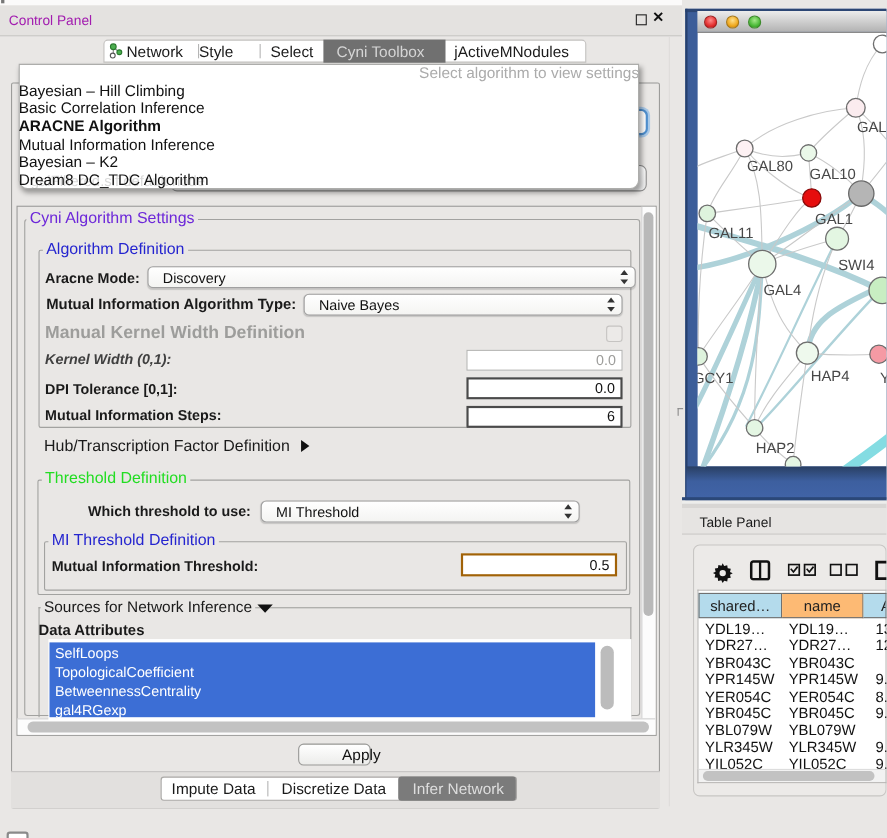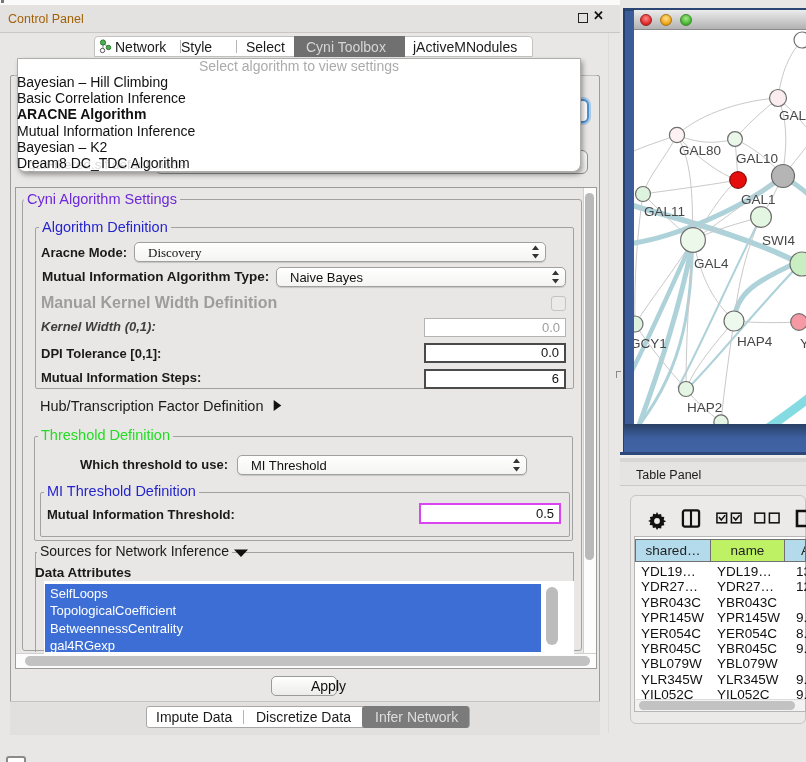--- a/index.html
+++ b/index.html
@@ -24,21 +24,21 @@
 </style>
 </head>
 <body>
 <div id="stage">
 
 <div class="abs" style="left:0;top:0;width:620px;height:762px;background:#e9e7e5;"></div>
 <div class="abs" style="left:0;top:0;width:620px;height:5px;background:#fbfafa;"></div>
 <div class="abs" style="left:1px;top:0;width:3px;height:3px;background:#777;"></div>
 
 <div class="abs" style="left:0;top:5px;width:620px;height:28px;background:#e4e2e0;border-bottom:1px solid #c9c7c5;"></div>
-<div class="abs" style="left:8px;top:12px;font-size:12.5px;color:#a16207;">Control Panel</div>
+<div class="abs" style="left:8px;top:12px;font-size:12.5px;color:#a21caf;">Control Panel</div>
 <div class="abs" style="left:578px;top:13px;width:10px;height:10px;border:1.5px solid #222;"></div>
 <div class="abs" style="left:593px;top:8px;font-size:13px;font-weight:bold;color:#111;">✕</div>
 
 <div class="abs" style="left:94px;top:36px;width:439px;height:21px;background:#fff;border:1px solid #c4c2c0;border-radius:4px 4px 0 0;"></div>
 <div class="abs" style="left:294px;top:36px;width:111px;height:21px;background:#707070;"></div>
 <div class="abs" style="left:180px;top:40px;width:1px;height:13px;background:#b5b5b5;"></div>
 <div class="abs" style="left:236px;top:40px;width:1px;height:13px;background:#b5b5b5;"></div>
 
 <svg class="abs" style="left:99px;top:39px;" width="13" height="15" viewBox="0 0 13 15">
   <line x1="4" y1="4" x2="9" y2="8" stroke="#888" stroke-width="1"></line>
@@ -68,21 +68,21 @@
 <div class="abs" style="left:16px;top:653px;width:580px;height:15px;background:#fcfcfc;border-top:1px solid #d0d0d0;"></div>
 <div class="abs" style="left:25px;top:656px;width:565px;height:10px;background:#c2c2c2;border-radius:5px;"></div>
 
 <div class="gline" style="left:22px;top:199px;width:560px;height:452px;border-radius:3px;"></div>
 <div class="gtitle" style="left:24px;top:192px;color:#6d28d9;font-size:14.5px;line-height:15px;">Cyni Algorithm Settings</div>
 
 <div class="gline" style="left:35px;top:227px;width:539px;height:162px;"></div>
 <div class="gtitle" style="left:39px;top:220px;color:#2525cf;font-size:14.5px;line-height:15px;">Algorithm Definition</div>
 
 <div class="abs bold" style="left:41px;top:245px;font-size:13px;color:#1a1a1a;">Aracne Mode:</div>
-<div class="combo" style="left:134px;top:242px;width:412px;height:20px;font-family:Liberation Serif, serif;">Discovery
+<div class="combo" style="left:134px;top:242px;width:444px;height:20px;">Discovery
   <svg class="arr" width="11" height="16" viewBox="0 0 11 16">
         <path d="M2 6 L5.5 1.5 L9 6 Z" fill="#333"></path>
         <path d="M2 10 L5.5 14.5 L9 10 Z" fill="#333"></path>
       </svg>
 </div>
 
 <div class="abs bold" style="left:42px;top:269px;font-size:13.5px;color:#1a1a1a;">Mutual Information Algorithm Type:</div>
 <div class="combo" style="left:276px;top:267px;width:290px;height:20px;">Naive Bayes
   <svg class="arr" width="11" height="16" viewBox="0 0 11 16">
         <path d="M2 6 L5.5 1.5 L9 6 Z" fill="#333"></path>
@@ -114,21 +114,21 @@
 <div class="combo" style="left:237px;top:455px;width:290px;height:20px;">MI Threshold
   <svg class="arr" width="11" height="16" viewBox="0 0 11 16">
         <path d="M2 6 L5.5 1.5 L9 6 Z" fill="#333"></path>
         <path d="M2 10 L5.5 14.5 L9 10 Z" fill="#333"></path>
       </svg>
 </div>
 
 <div class="gline" style="left:40px;top:492px;width:530px;height:45px;"></div>
 <div class="gtitle" style="left:44px;top:484px;color:#2525cf;font-size:14.5px;line-height:15px;">MI Threshold Definition</div>
 <div class="abs bold" style="left:47px;top:507px;font-size:13px;color:#1a1a1a;">Mutual Information Threshold:</div>
-<div class="field" style="left:419px;top:503px;width:142px;height:21px;border:2px solid #d946ef;line-height:17px;">0.5</div>
+<div class="field" style="left:419px;top:503px;width:142px;height:21px;border:2px solid #a16207;line-height:17px;">0.5</div>
 
 <div class="gline" style="left:35px;top:552px;width:539px;height:100px;border-bottom:none;border-radius:0;"></div>
 <div class="gtitle" style="left:37px;top:544px;color:#1a1a1a;font-size:14px;line-height:15px;">Sources for Network Inference</div>
 <svg class="abs" style="left:233px;top:548px;" width="16" height="10" viewBox="0 0 16 10">
       <path d="M1 1.5 L15 1.5 L8 9 Z" fill="#111"></path>
     </svg>
 <div class="abs bold" style="left:35px;top:565px;font-size:13.5px;color:#1a1a1a;">Data Attributes</div>
 
 <div class="abs" style="left:44px;top:581px;width:530px;height:74px;background:#fff;"></div>
 <div class="abs" style="left:45px;top:584px;width:496px;height:68px;background:#3c6ed5;"></div>
@@ -141,21 +141,21 @@
 <div class="abs" style="left:146px;top:706px;width:324px;height:22px;background:#fff;border:1px solid #aaa8a6;border-radius:3px;"></div>
 <div class="abs" style="left:362px;top:706px;width:107px;height:22px;background:#7b7b7b;border-radius:3px;"></div>
 <div class="abs" style="left:243px;top:710px;width:1px;height:14px;background:#b5b5b5;"></div>
 <div class="abs" style="left:156px;top:709px;font-size:14px;color:#1a1a1a;">Impute Data</div>
 <div class="abs" style="left:256px;top:709px;font-size:14px;color:#1a1a1a;">Discretize Data</div>
 <div class="abs" style="left:375px;top:709px;font-size:14px;color:#dedede;">Infer Network</div>
 
 <div class="abs" style="left:6px;top:756px;width:20px;height:10px;background:#fff;border:2px solid #8a8a8a;border-radius:3px;"></div>
 
 <div class="abs" style="left:17px;top:58px;width:564px;height:114px;background:#fff;border:1px solid #adadab;border-radius:0 0 8px 8px;box-shadow:2px 3px 5px rgba(0,0,0,0.35);"></div>
-<div class="abs" style="left:17px;top:58px;width:564px;height:15px;text-align:center;font-size:14px;color:#ababab;">Select algorithm to view settings</div>
+<div class="abs" style="left:17px;top:58px;width:564px;height:15px;text-align:right;font-size:14px;color:#ababab;">Select algorithm to view settings</div>
 <div class="abs" style="left:28px;top:157px;font-size:13.5px;color:#8a8a8a;opacity:0.32;">galFiltered.sif default node</div>
 <div class="abs" style="left:17px;top:74px;font-size:14px;color:#111;line-height:16.2px;">Bayesian – Hill Climbing<br>Basic Correlation Inference<br><span class="bold">ARACNE Algorithm</span><br>Mutual Information Inference<br>Bayesian – K2<br>Dream8 DC_TDC Algorithm</div>
 
 <div class="abs" style="left:620px;top:0;width:186px;height:762px;background:#e9e7e5;"></div>
 
 <div class="abs" style="left:623px;top:8px;width:183px;height:447px;background:#3c5d99;"></div>
 <div class="abs" style="left:623px;top:8px;width:183px;height:3px;background:#2c4674;"></div>
 <div class="abs" style="left:623px;top:8px;width:2px;height:445px;background:#26406e;"></div>
 <div class="abs" style="left:624px;top:424px;width:182px;height:30px;background:linear-gradient(#293f63,#3d5f9f 45%,#4164a7);"></div>
 <div class="abs" style="left:620px;top:452px;width:186px;height:3px;background:#2b4878;"></div>
@@ -266,21 +266,21 @@
 <svg class="abs" style="left:754px;top:512px;" width="26" height="12" viewBox="0 0 27 12">
   <rect x="1" y="1" width="10" height="10" fill="none" stroke="#111" stroke-width="1.6"></rect>
   <rect x="16" y="1" width="10" height="10" fill="none" stroke="#111" stroke-width="1.6"></rect>
 </svg>
 <svg class="abs" style="left:795px;top:509px;" width="11" height="19" viewBox="0 0 11 19">
   <path d="M2 2 h12 v15 h-12 z" fill="none" stroke="#111" stroke-width="2.6"></path>
 </svg>
 
 <div class="abs" style="left:634px;top:536px;width:172px;height:176px;background:#fff;border:1px solid #b8b6b4;border-bottom:none;"></div>
 <div class="abs" style="left:635px;top:539px;width:76px;height:23px;background:#b4dbec;border:1px solid #707070;font-size:13.5px;color:#222;text-align:center;line-height:22px;">shared…</div>
-<div class="abs" style="left:711px;top:539px;width:74px;height:23px;background:#bef264;border:1px solid #707070;border-left:none;font-size:13.5px;color:#222;text-align:center;line-height:22px;">name</div>
+<div class="abs" style="left:711px;top:539px;width:74px;height:23px;background:#fdba74;border:1px solid #707070;border-left:none;font-size:13.5px;color:#222;text-align:center;line-height:22px;">name</div>
 <div class="abs" style="left:785px;top:539px;width:21px;height:23px;background:#b4dbec;border:1px solid #707070;border-left:none;font-size:13.5px;color:#222;line-height:22px;padding-left:16px;overflow:hidden;">A</div>
 <div class="abs" style="left:641px;top:564px;font-size:13.5px;color:#111;line-height:15.4px;">YDL19…<br>YDR27…<br>YBR043C<br>YPR145W<br>YER054C<br>YBR045C<br>YBL079W<br>YLR345W<br>YIL052C</div>
 <div class="abs" style="left:717px;top:564px;font-size:13.5px;color:#111;line-height:15.4px;">YDL19…<br>YDR27…<br>YBR043C<br>YPR145W<br>YER054C<br>YBR045C<br>YBL079W<br>YLR345W<br>YIL052C</div>
 <div class="abs" style="left:796px;top:564px;font-size:13.5px;color:#111;line-height:15.4px;">13<br>12<br><br>9.<br>8.<br>9.<br><br>9.<br>9.</div>
 
 <div class="abs" style="left:634px;top:699px;width:172px;height:13px;background:#f2f2f2;border:1px solid #b8b6b4;border-top:1px solid #ddd;"></div>
 <div class="abs" style="left:639px;top:701px;width:156px;height:9px;background:#c2c2c2;border-radius:4.5px;"></div>
 
 <div class="abs" style="left:608px;top:33px;width:1px;height:700px;background:#dedcda;"></div>
 

